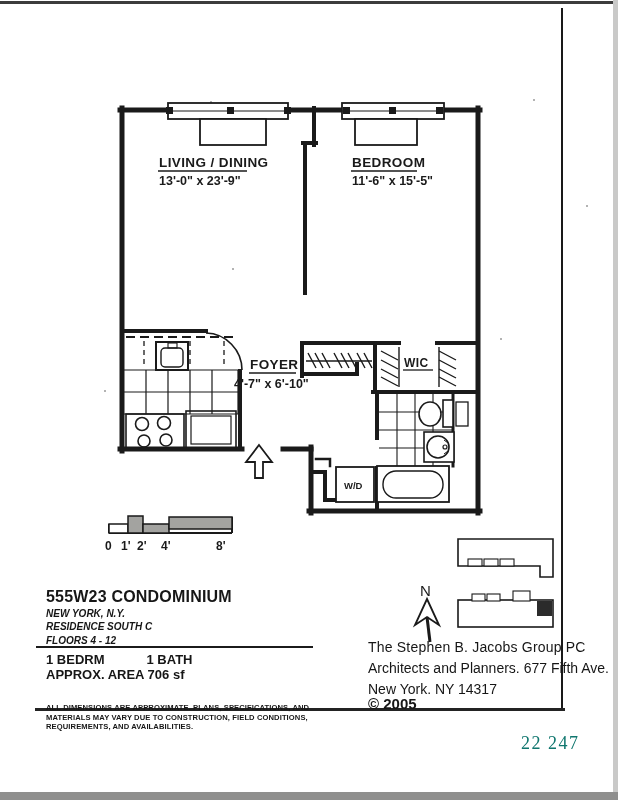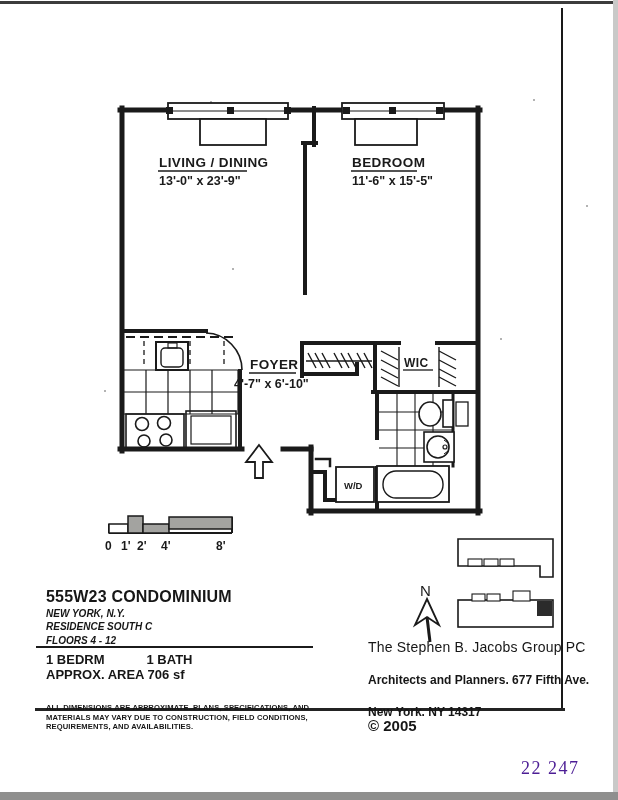--- a/index.html
+++ b/index.html
@@ -18,24 +18,24 @@
   .tb-big{font-size:16px;font-weight:700;letter-spacing:.2px;margin-bottom:3px;}
   .tb-med{font-size:10px;font-weight:700;margin-top:3.5px;font-style:italic;}
   .rule{left:36px;top:646px;width:277px;height:2px;background:#1b1b1b;}
   .bedbath{left:46px;top:652px;display:flex;gap:42px;font-size:13px;font-weight:700;}
   .area{left:46px;top:667px;font-size:13px;font-weight:700;}
   .disclaimer{left:46px;top:684px;font-size:7.6px;font-weight:700;line-height:9.5px;
               letter-spacing:.1px;width:280px;margin-top:19px;}
   
   .architect{left:368px;top:640px;line-height:1;}
   .arch-firm{font-size:14px;font-weight:400;letter-spacing:.2px;}
-  .arch-small{font-size:12px;font-weight:700;margin-top:20px;}
+  .arch-small{font-size:14px;font-weight:400;margin-top:7px;}
   .arch-copy{font-size:15px;font-weight:700;}
-  .plan-number{left:521px;top:758px;font-family:"Liberation Serif",serif;
-               font-size:18px;letter-spacing:1.5px;color:#4c1d95;}
+  .plan-number{left:521px;top:733px;font-family:"Liberation Serif",serif;
+               font-size:18px;letter-spacing:1.5px;color:#0f766e;}
   svg text{fill:#1a1a1a;font-family:"Liberation Sans",sans-serif;}
 </style>
 </head>
 <body>
 
 <div class="page">
 
   <div class="abs edge-top"></div>
   <div class="abs frame-right"></div>
   <div class="abs frame-bottom"></div>

